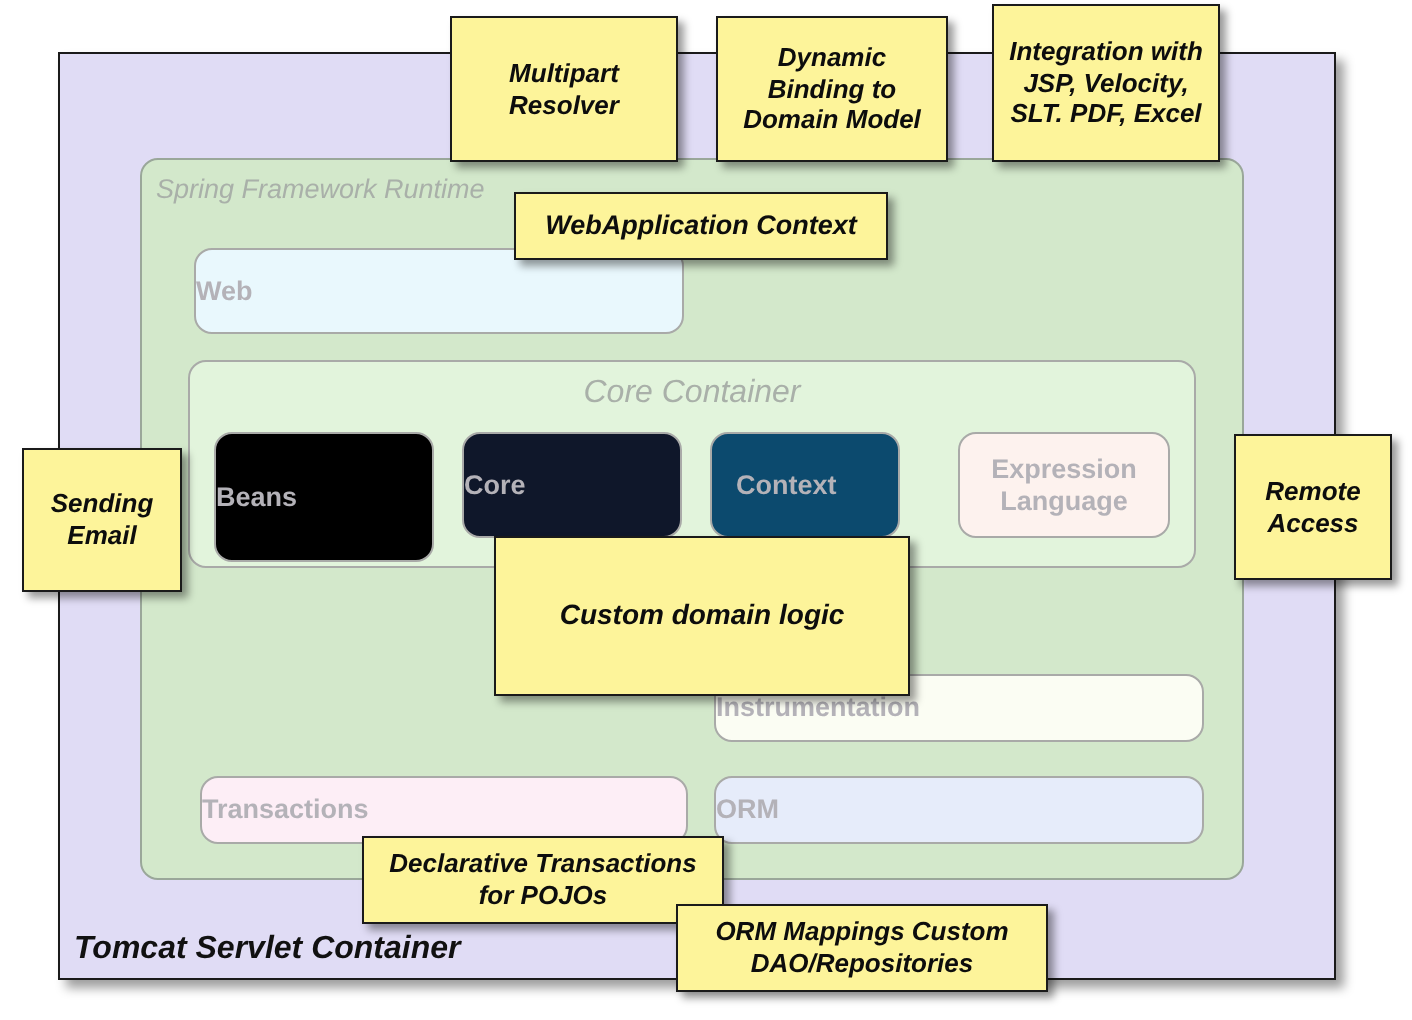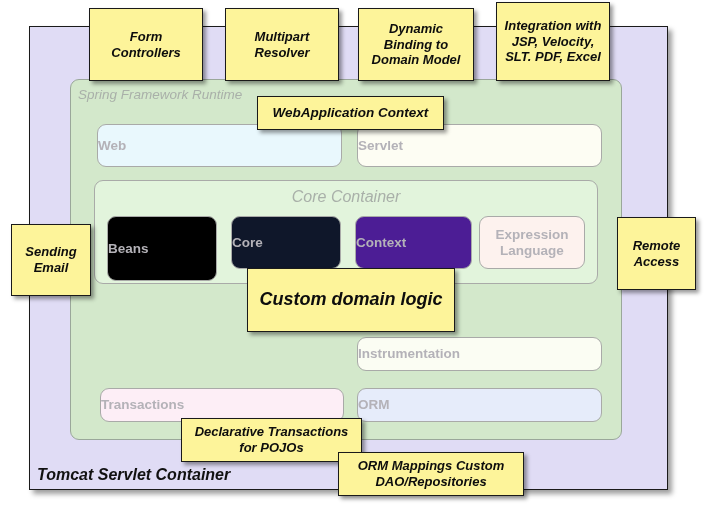--- a/index.html
+++ b/index.html
@@ -131,56 +131,50 @@
 <div id="canvas">
 
   <div class="tomcat-box"></div>
 
   <div class="spring-box"></div>
   <div class="spring-label">Spring Framework Runtime</div>
 
   <div class="chip" style="left:97px; top:124px; width:245px; height:43px; background:#e9f8fd;">
     <span>Web</span>
   </div>
-  <div class="chip" style="left:357px; top:124px; width:245px; height:43px; background:#fdfdf3;">
-    <span>Servlet</span>
-  </div>
 
   <div class="core-panel"></div>
   <div class="core-title">Core Container</div>
 
   <div class="chip" style="left:107px; top:216px; width:110px; height:65px; background:#000000;">
     <span>Beans</span>
   </div>
   <div class="chip" style="left:231px; top:216px; width:110px; height:53px; background:#0f172a;">
     <span>Core</span>
   </div>
-  <div class="chip" style="left:355px; top:216px; width:117px; height:53px; background:#4c1d95;">
+  <div class="chip" style="left:355px; top:216px; width:95px; height:53px; background:#0c4a6e;padding-left:12px;">
     <span>Context</span>
   </div>
   <div class="chip" style="left:479px; top:216px; width:106px; height:53px; background:#fdf2ee;">
     <span>Expression Language</span>
   </div>
 
   <div class="chip" style="left:357px; top:337px; width:245px; height:34px; background:#fbfdf3;">
     <span>Instrumentation</span>
   </div>
 
   <div class="chip" style="left:100px; top:388px; width:244px; height:34px; background:#fdeef6;">
     <span>Transactions</span>
   </div>
   <div class="chip" style="left:357px; top:388px; width:245px; height:34px; background:#e6ecfa;">
     <span>ORM</span>
   </div>
 
   <div class="tomcat-label">Tomcat Servlet Container</div>
 
-  <div class="note" style="left:89px; top:8px; width:114px; height:73px;">
-    <span>Form Controllers</span>
-  </div>
   <div class="note" style="left:225px; top:8px; width:114px; height:73px;">
     <span>Multipart Resolver</span>
   </div>
   <div class="note" style="left:358px; top:8px; width:116px; height:73px;">
     <span>Dynamic Binding to Domain Model</span>
   </div>
   <div class="note" style="left:496px; top:2px; width:114px; height:79px;">
     <span>Integration with JSP, Velocity, SLT. PDF, Excel</span>
   </div>
 
@@ -188,21 +182,21 @@
     <span>WebApplication Context</span>
   </div>
 
   <div class="note" style="left:11px; top:224px; width:80px; height:72px;">
     <span>Sending Email</span>
   </div>
   <div class="note" style="left:617px; top:217px; width:79px; height:73px;">
     <span>Remote Access</span>
   </div>
 
-  <div class="note" style="left:247px; top:268px; width:208px; height:64px; font-size:18px;">
+  <div class="note" style="left:247px; top:268px; width:208px; height:80px; font-size:14px;">
     <span>Custom domain logic</span>
   </div>
 
   <div class="note" style="left:181px; top:418px; width:181px; height:44px;">
     <span>Declarative Transactions for POJOs</span>
   </div>
   <div class="note" style="left:338px; top:452px; width:186px; height:44px;">
     <span>ORM Mappings Custom DAO/Repositories</span>
   </div>
 

